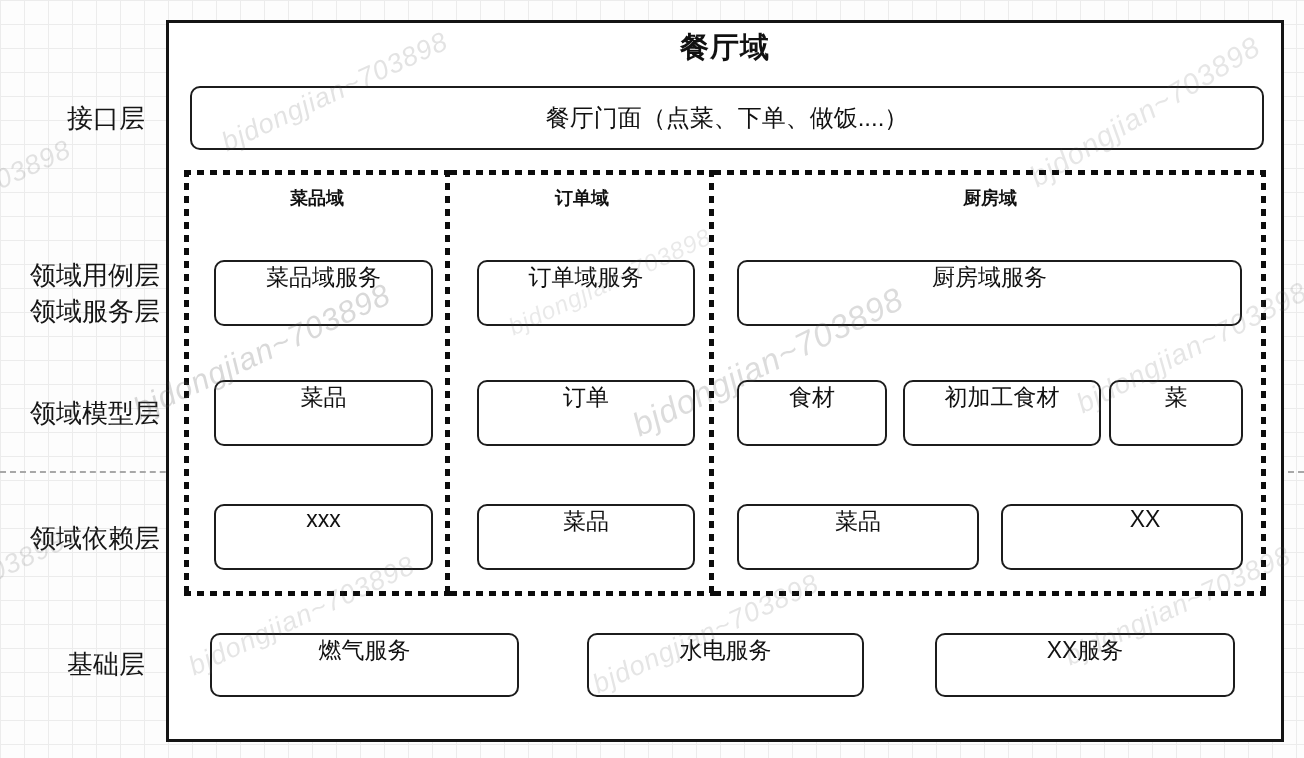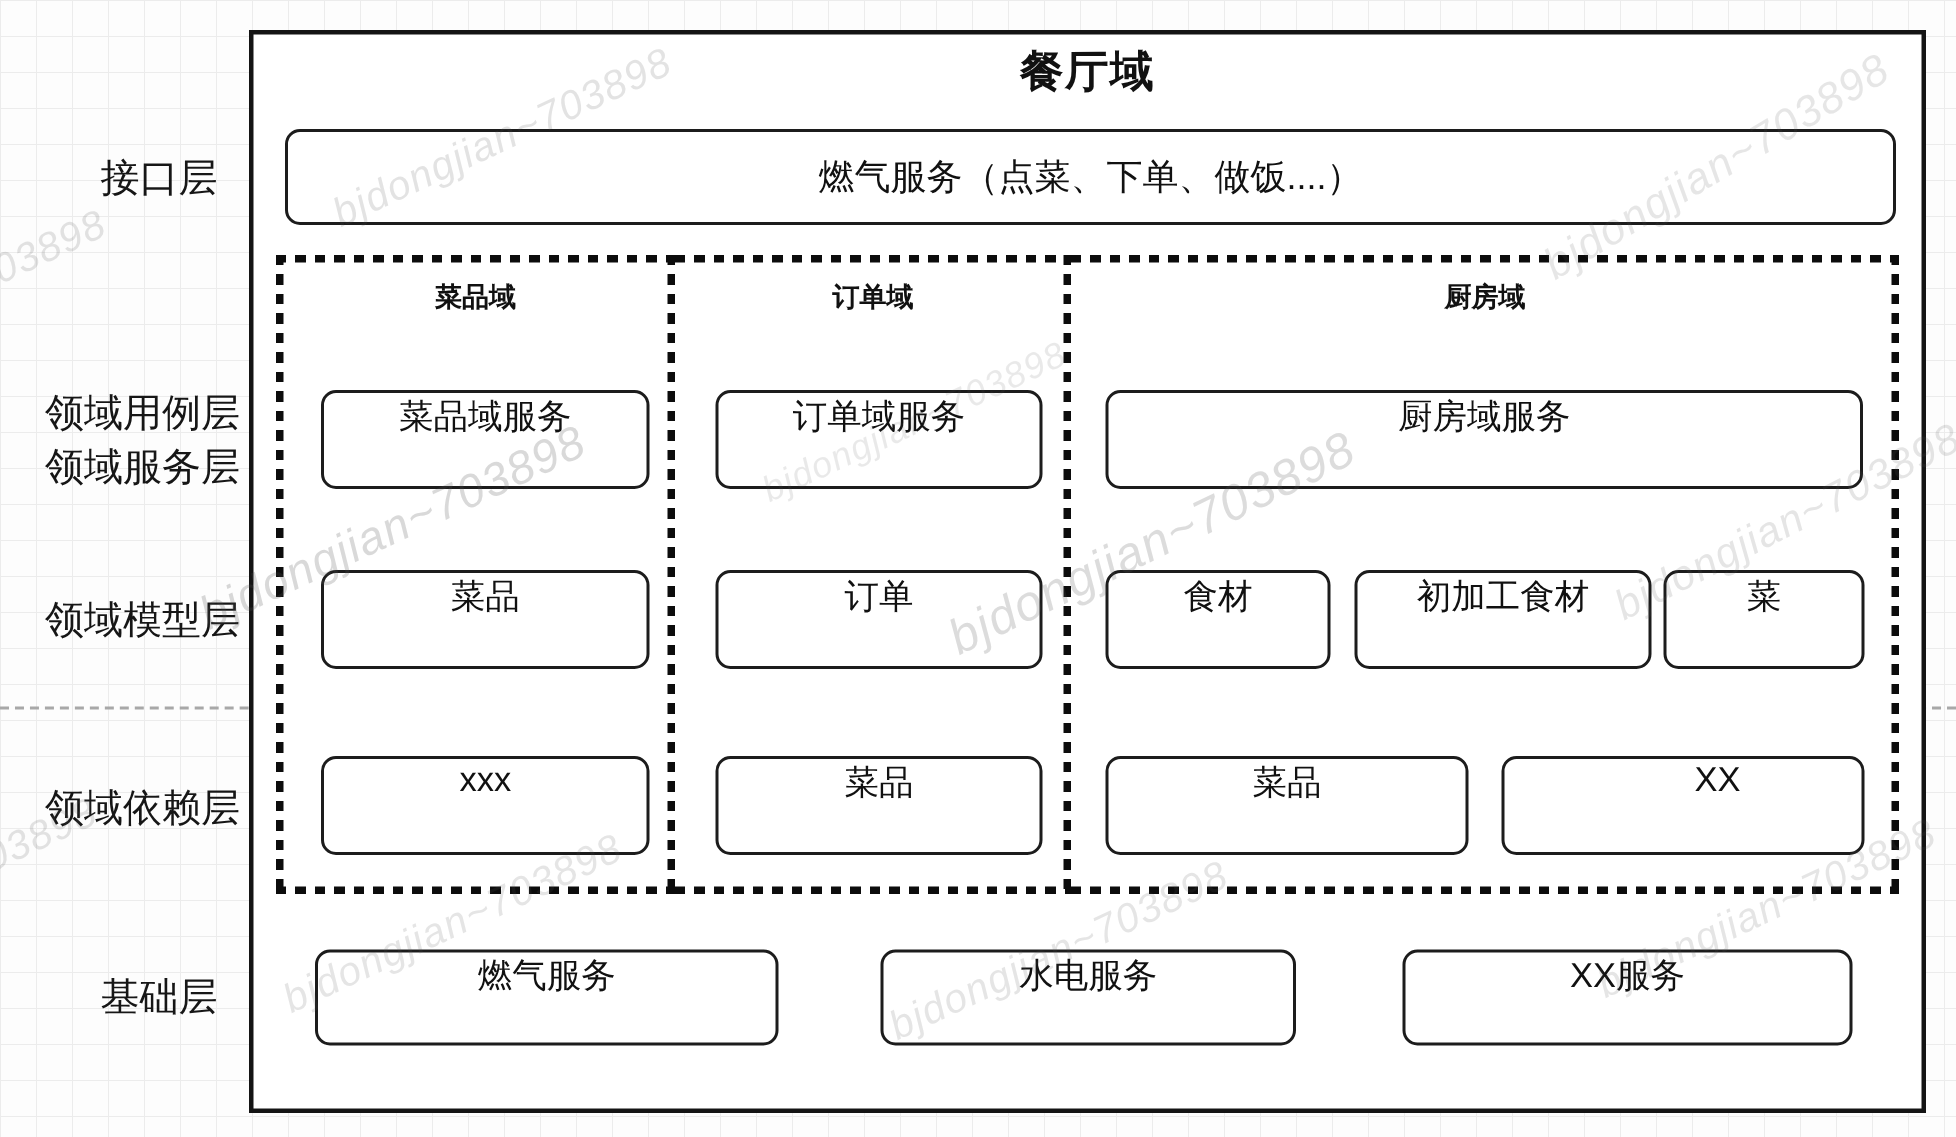--- a/index.html
+++ b/index.html
@@ -112,21 +112,21 @@
   </div>
   <div class="layer-label lbl-model">领域模型层</div>
   <div class="layer-label lbl-dependency">领域依赖层</div>
   <div class="layer-label lbl-base">基础层</div>
 
   <div class="board">
 
     <div class="board-title">餐厅域</div>
 
     <div class="facade">
-      <span>燃气服务（点菜、下单、做饭....）</span>
+      <span>餐厅门面（点菜、下单、做饭....）</span>
     </div>
 
     <div class="dom dom-dish">
       <div class="dom-title">菜品域</div>
       <div class="nbox row-service d0-box">
         <span>菜品域服务</span>
       </div>
       <div class="nbox row-model d0-box">
         <span>菜品</span>
       </div>

